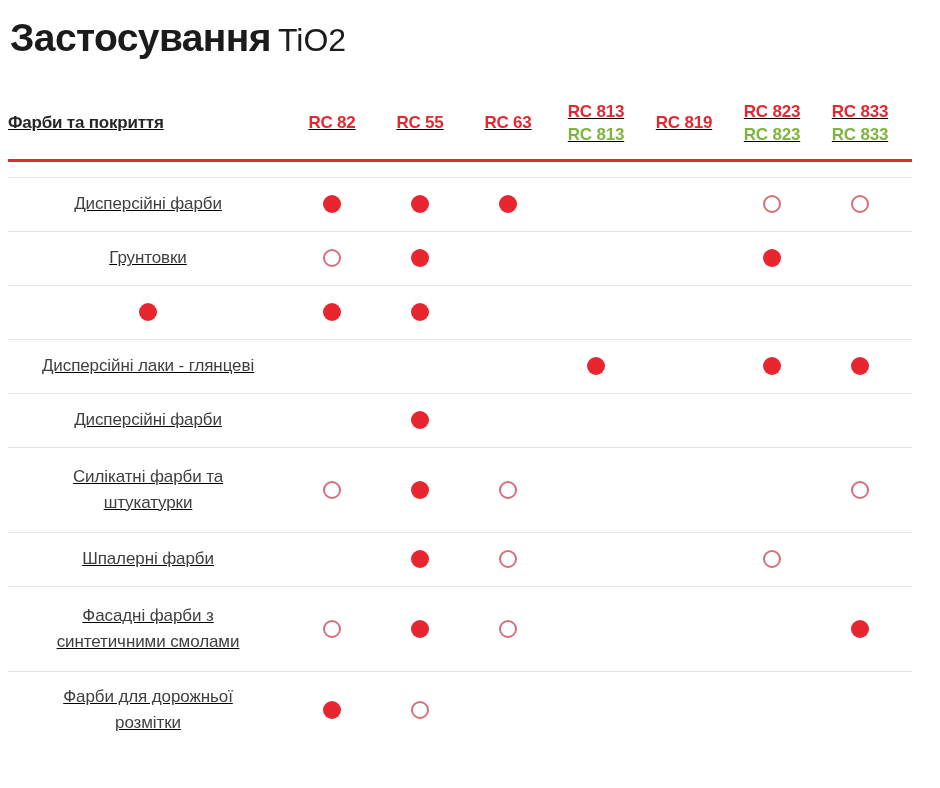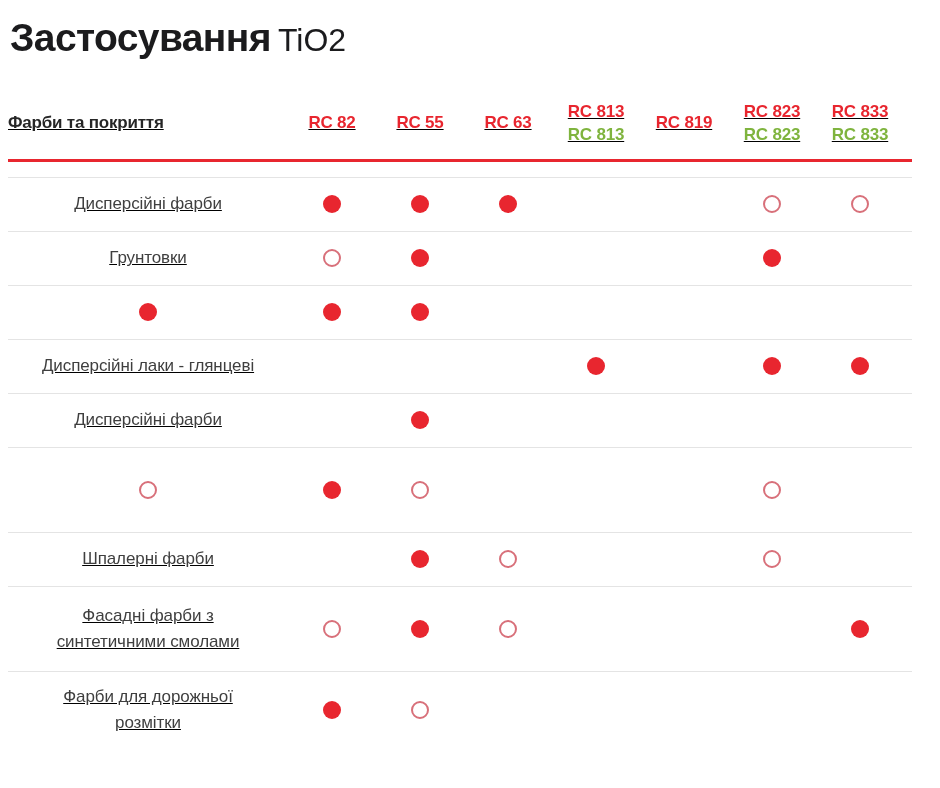--- a/index.html
+++ b/index.html
@@ -168,20 +168,22 @@
         <div class="cell">
           <span class="dot-filled"></span>
         </div>
         <div class="cell"></div>
         <div class="cell"></div>
         <div class="cell"></div>
         <div class="cell"></div>
         <div class="cell"></div>
       </div>
       <div class="grid-row trow tall">
+        <div class="rlabel">Силікатні фарби та
+штукатурки</div>
         <div class="cell">
           <span class="dot-open"></span>
         </div>
         <div class="cell">
           <span class="dot-filled"></span>
         </div>
         <div class="cell">
           <span class="dot-open"></span>
         </div>
         <div class="cell"></div>

